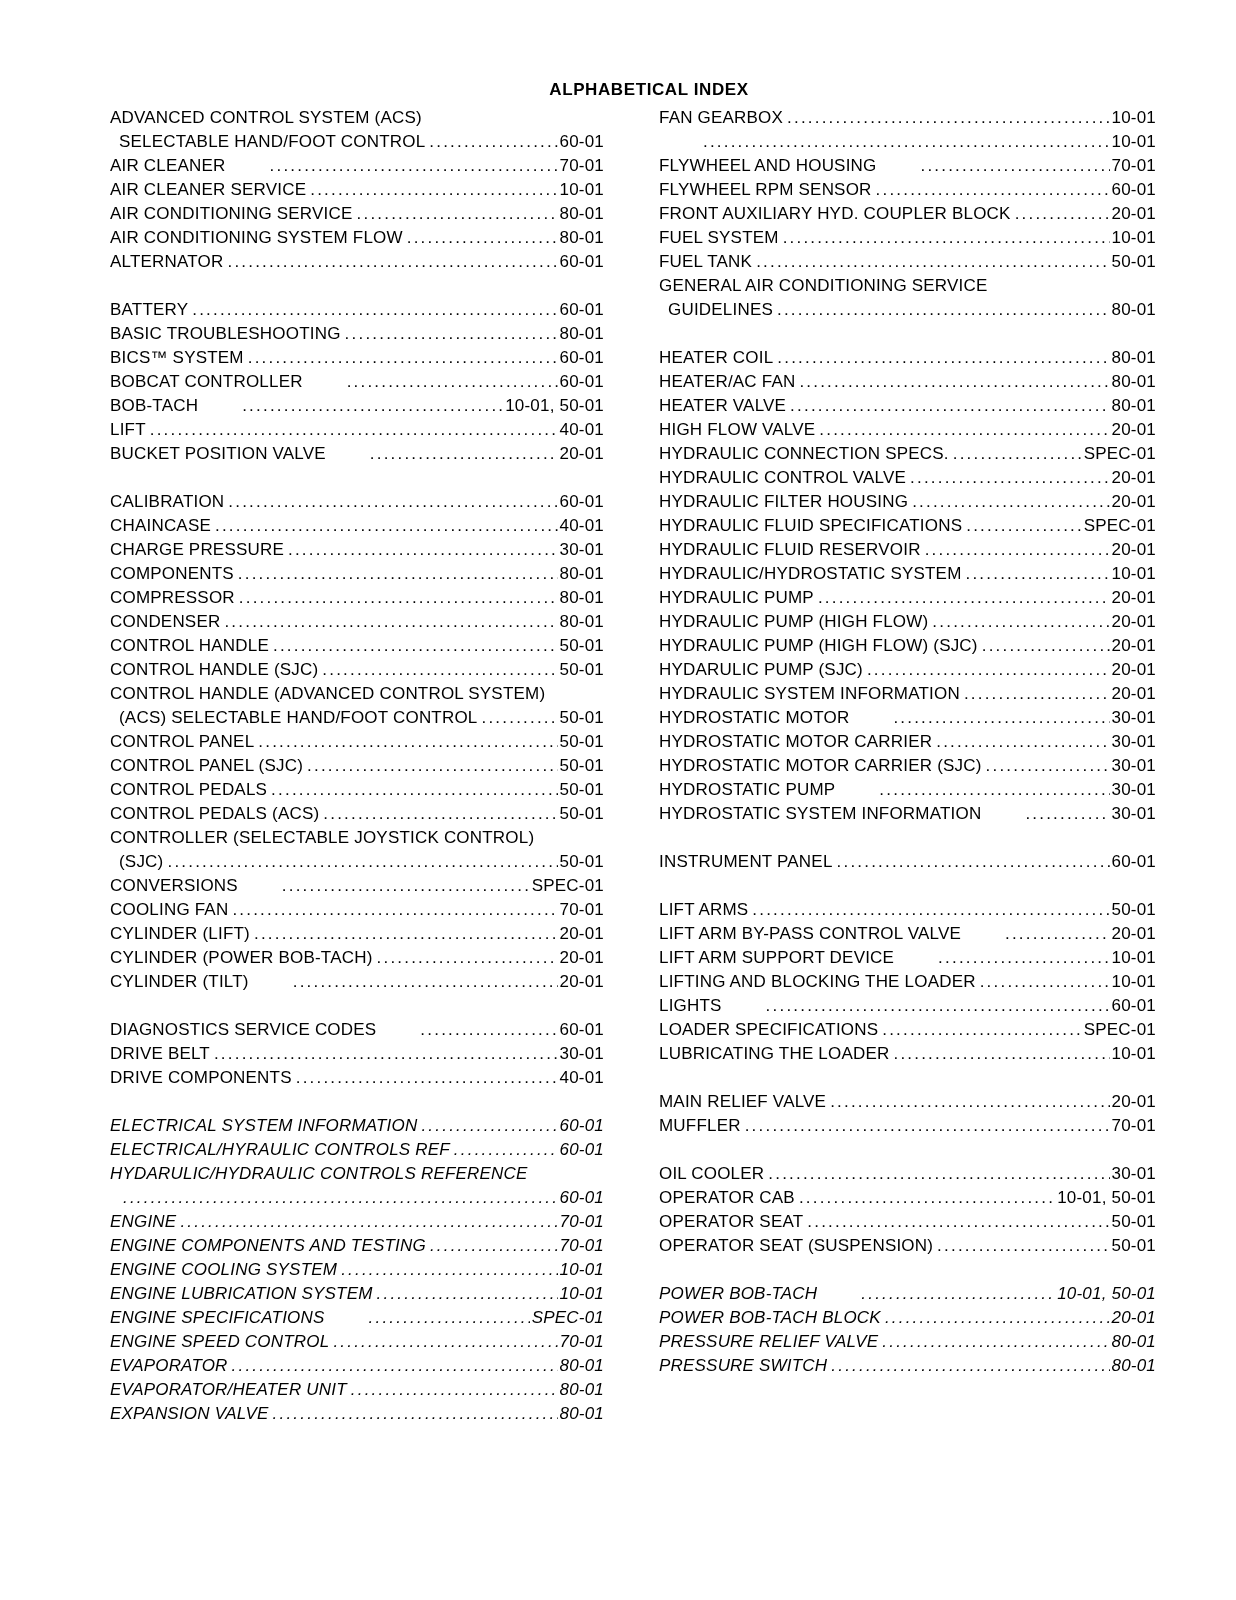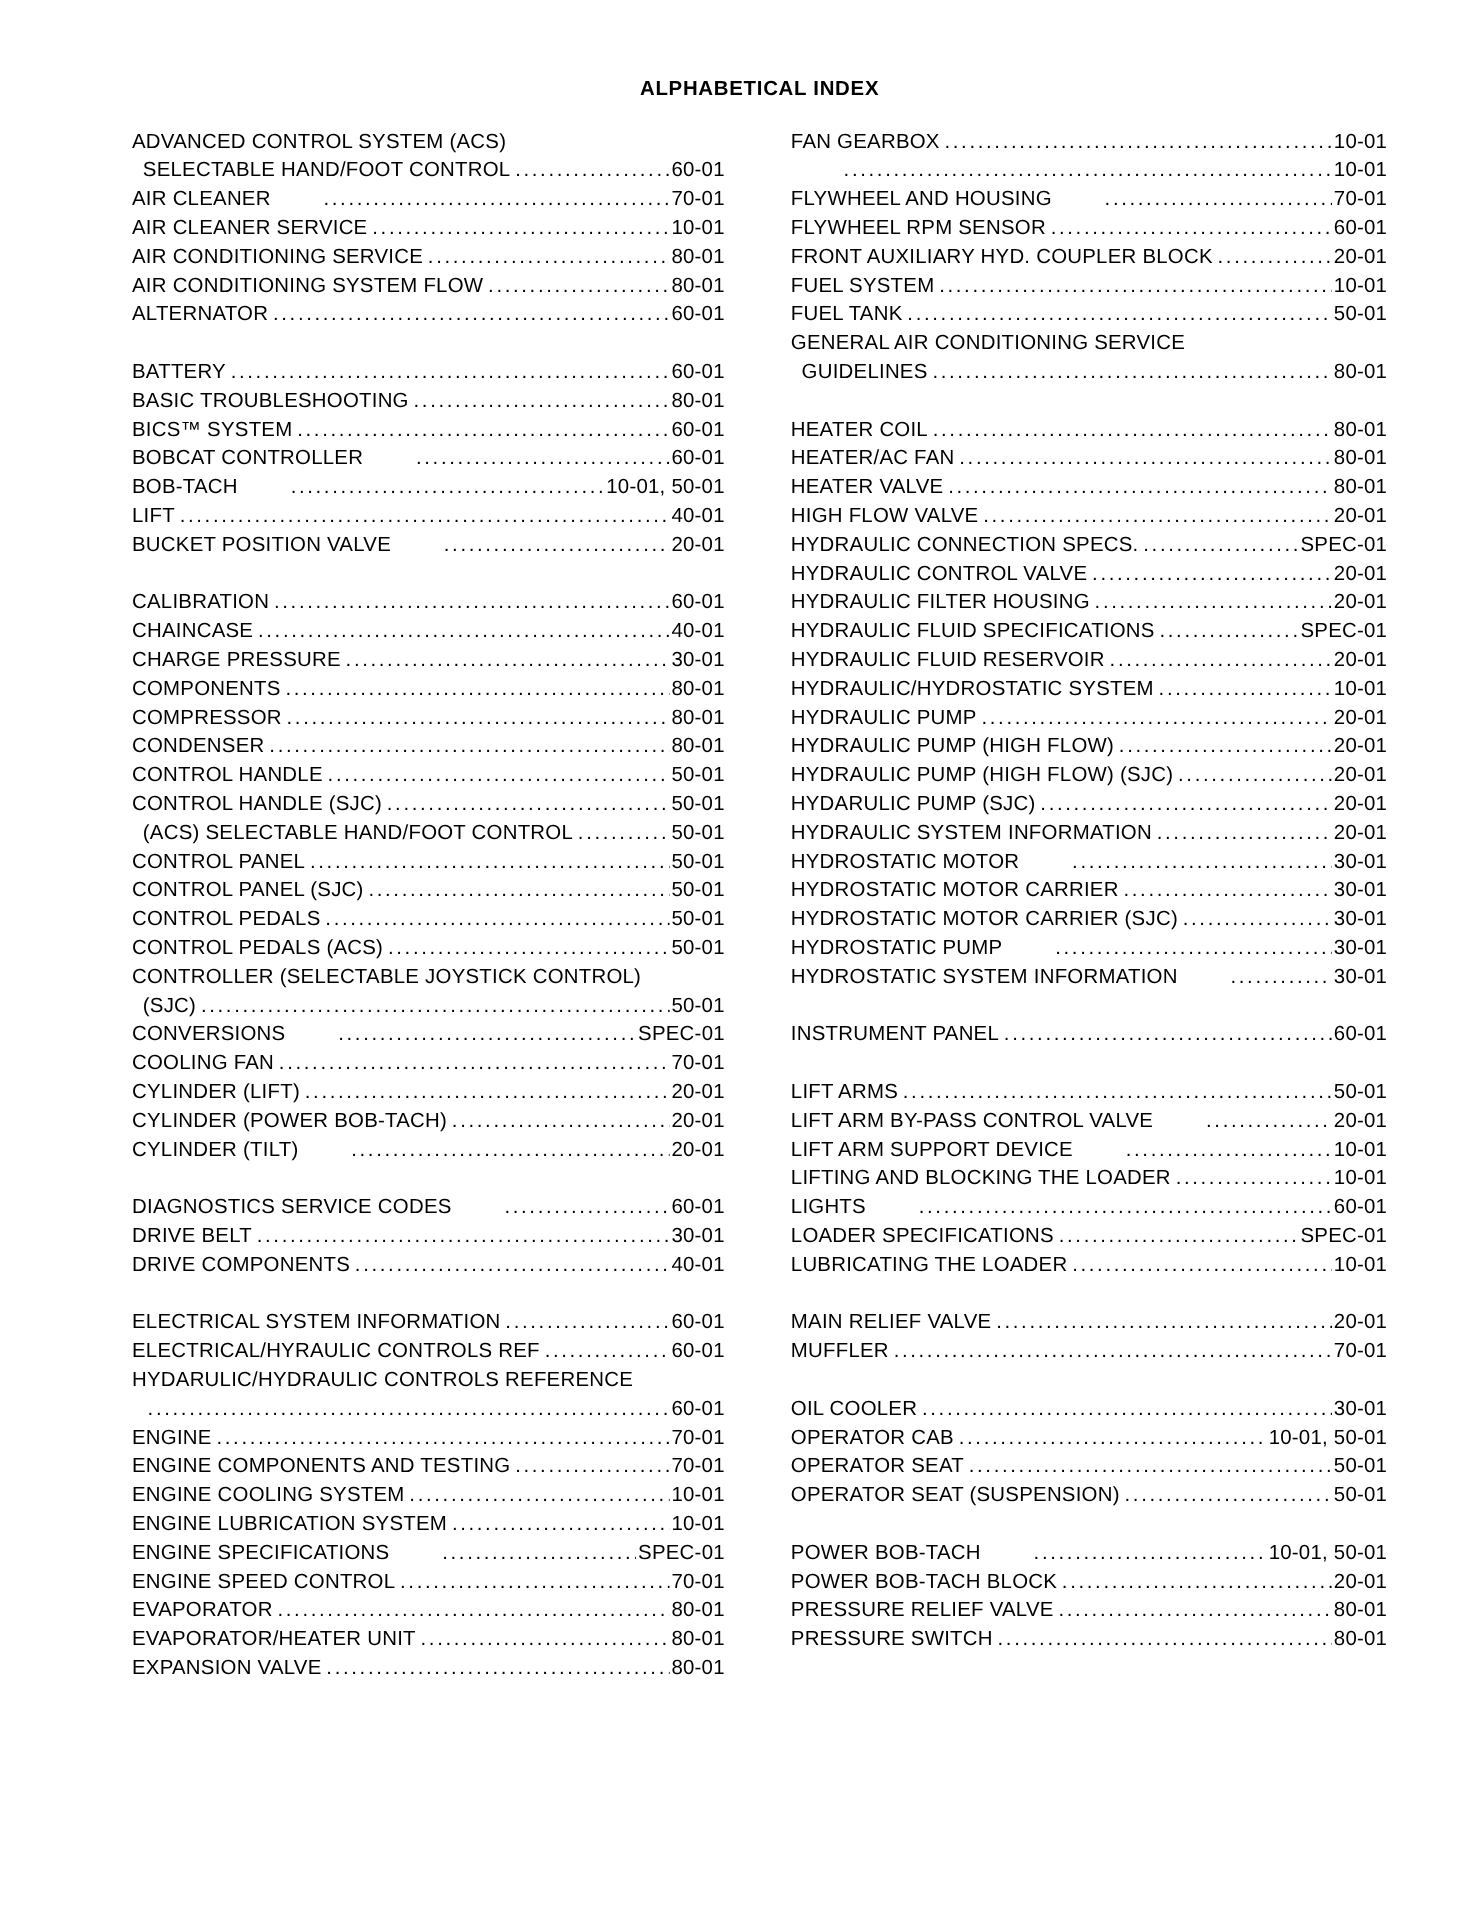--- a/index.html
+++ b/index.html
@@ -11,41 +11,41 @@
   }
   .page {
     position: relative;
     width: 1236px; height: 1600px;
     background: #ffffff;
     overflow: hidden;
   }
   .title {
     position: absolute;
     top: 64px; left: 110px; width: 1046px;
-    margin: 0;
+    margin: 16px;
     text-align: center;
     font-size: 17px;
     font-weight: bold;
     letter-spacing: 0.6px;
   }
   .columns {
     position: absolute;
     top: 106px; left: 110px; width: 1046px;
     display: flex;
     justify-content: flex-end;
   }
   .column {
     font-size: 17px;
     line-height: 24px;
     letter-spacing: 0.2px;
   }
   .column-left  { width: 494px; flex: 0 0 auto; }
   .column-right { width: 497px; flex: 0 0 auto; margin-left: 55px; }
   .group { margin-bottom: 24px; }
-  .group:last-child { margin-bottom: 0; }
+  .group:last-child { margin-bottom: 0; font-style: italic; }
   .entry { }
   .row { display: flex; }               
   .label { white-space: nowrap; flex: 0 0 auto; }
   .line2 { padding-left: 9px; }
   .gapspacer { width: 40px; flex: 0 0 auto; }
   .dots {
     flex: 1 1 auto;
     min-width: 10px;
     overflow: hidden;
     white-space: nowrap;
@@ -217,20 +217,23 @@
             </div>
           </div>
           <div class="entry">
             <div class="row">
               <span class="label">CONTROL HANDLE (SJC)</span>
               <span class="dots"></span>
               <span class="pageref">50-01</span>
             </div>
           </div>
           <div class="entry">
+            <div class="row line1">
+              <span class="label">CONTROL HANDLE (ADVANCED CONTROL SYSTEM)</span>
+            </div>
             <div class="row line2">
               <span class="label">(ACS) SELECTABLE HAND/FOOT CONTROL</span>
               <span class="dots"></span>
               <span class="pageref">50-01</span>
             </div>
           </div>
           <div class="entry">
             <div class="row">
               <span class="label">CONTROL PANEL</span>
               <span class="dots"></span>

